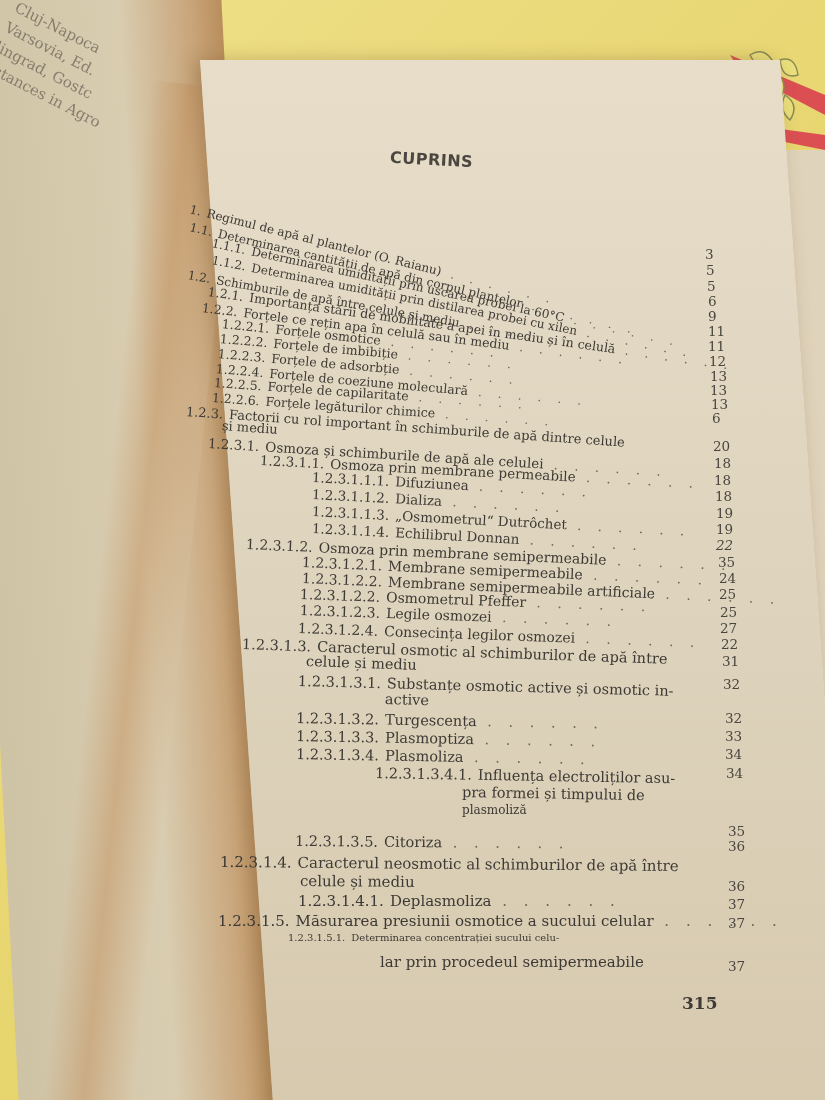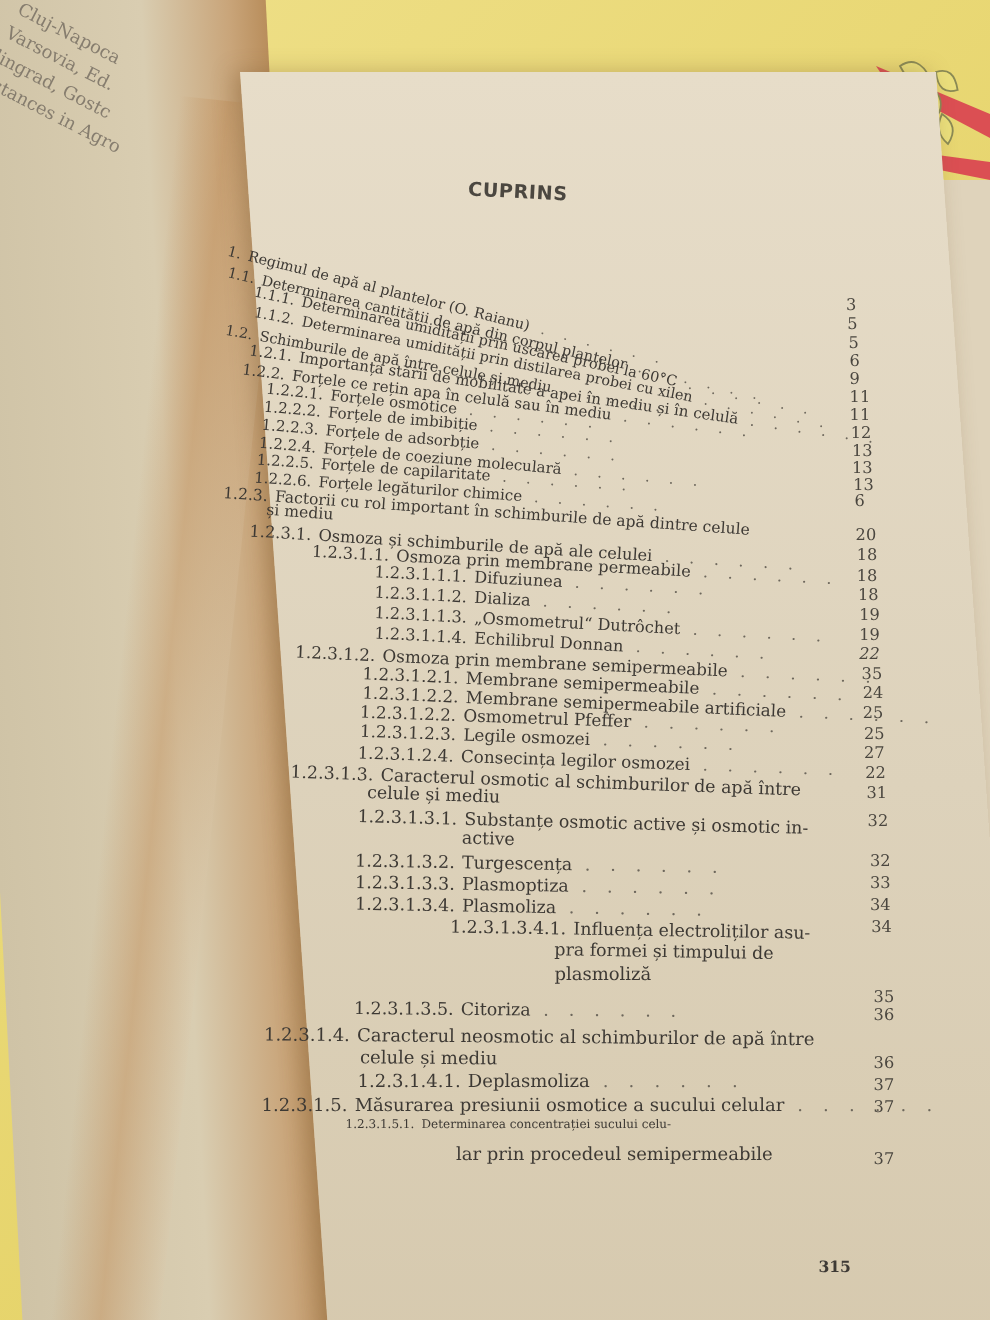--- a/index.html
+++ b/index.html
@@ -52,21 +52,21 @@
   .toc { position: absolute; left: 0; top: 0; width: 560px; }
   .entry {
     position: absolute; font-size: 14px; white-space: nowrap; color: #3d3934;
   }
   .entry .num { margin-right: 6px; }
   .entry .dots { color: #6d675c; letter-spacing: 6px; }
   .pg {
     position: absolute; font-size: 13.5px; color: #4a463f;
   }
   .page-number {
-    position: absolute; left: 682px; top: 1049px; font-size: 13px; font-weight: bold;
+    position: absolute; left: 682px; top: 993px; font-size: 17px; font-weight: bold;
     color: #3e3a35; font-family: "DejaVu Serif", serif;
   }
 </style>
 </head>
 <body>
 
 <div class="bg-cloth"></div>
 
 <svg class="flower" viewBox="0 0 135 125">
   <path d="M40 30 L135 70 L135 90 L50 45 Z" fill="#d8374e" opacity=".85"></path>
@@ -156,21 +156,21 @@
       <div class="entry" style="left: 235px; top: 541px; font-size: 14.5px; transform: rotate(1.5deg); transform-origin: left center;">active</div>
       <div class="pg" style="left: 573px; top: 526px;">32</div>
       <div class="entry" style="left: 146px; top: 560px; font-size: 14.5px; transform: rotate(1deg); transform-origin: left center;"><span class="num">1.2.3.1.3.2.</span><span class="lbl">Turgescența</span><span class="dots"> . . . . . .</span></div>
       <div class="pg" style="left: 575px; top: 560px;">32</div>
       <div class="entry" style="left: 146px; top: 578px; font-size: 14.5px; transform: rotate(1deg); transform-origin: left center;"><span class="num">1.2.3.1.3.3.</span><span class="lbl">Plasmoptiza</span><span class="dots"> . . . . . .</span></div>
       <div class="pg" style="left: 575px; top: 578px;">33</div>
       <div class="entry" style="left: 146px; top: 596px; font-size: 14.5px; transform: rotate(1deg); transform-origin: left center;"><span class="num">1.2.3.1.3.4.</span><span class="lbl">Plasmoliza</span><span class="dots"> . . . . . .</span></div>
       <div class="pg" style="left: 575px; top: 596px;">34</div>
       <div class="entry" style="left: 225px; top: 615px; font-size: 14.5px; transform: rotate(1deg); transform-origin: left center;"><span class="num">1.2.3.1.3.4.1.</span><span class="lbl">Influența electroliților asu-</span></div>
       <div class="entry" style="left: 312px; top: 634px; font-size: 14.5px; transform: rotate(1deg); transform-origin: left center;">pra formei și timpului de</div>
-      <div class="entry" style="left: 312px; top: 653px; font-size: 15px;">plasmoliză</div>
+      <div class="entry" style="left: 312px; top: 653px; font-size: 12px;">plasmoliză</div>
       <div class="pg" style="left: 576px; top: 615px;">34</div>
       <div class="pg" style="left: 578px; top: 673px;">35</div>
       <div class="entry" style="left: 145px; top: 683px; font-size: 14.5px; transform: rotate(0.5deg); transform-origin: left center;"><span class="num">1.2.3.1.3.5.</span><span class="lbl">Citoriza</span><span class="dots"> . . . . . .</span></div>
       <div class="pg" style="left: 578px; top: 688px;">36</div>
       <div class="entry" style="left: 70px; top: 703px; font-size: 15px; transform: rotate(0.5deg); transform-origin: left center;"><span class="num">1.2.3.1.4.</span><span class="lbl">Caracterul neosmotic al schimburilor de apă între</span></div>
       <div class="entry" style="left: 150px; top: 722px; font-size: 15px; transform: rotate(0.5deg); transform-origin: left center;">celule și mediu</div>
       <div class="pg" style="left: 578px; top: 728px;">36</div>
       <div class="entry" style="left: 148px; top: 742px; font-size: 15px; transform: rotate(0deg); transform-origin: left center;"><span class="num">1.2.3.1.4.1.</span><span class="lbl">Deplasmoliza</span><span class="dots"> . . . . . .</span></div>
       <div class="pg" style="left: 578px; top: 746px;">37</div>
       <div class="entry" style="left: 68px; top: 762px; font-size: 15px; transform: rotate(0deg); transform-origin: left center;"><span class="num">1.2.3.1.5.</span><span class="lbl">Măsurarea presiunii osmotice a sucului celular</span><span class="dots"> . . . . . .</span></div>

